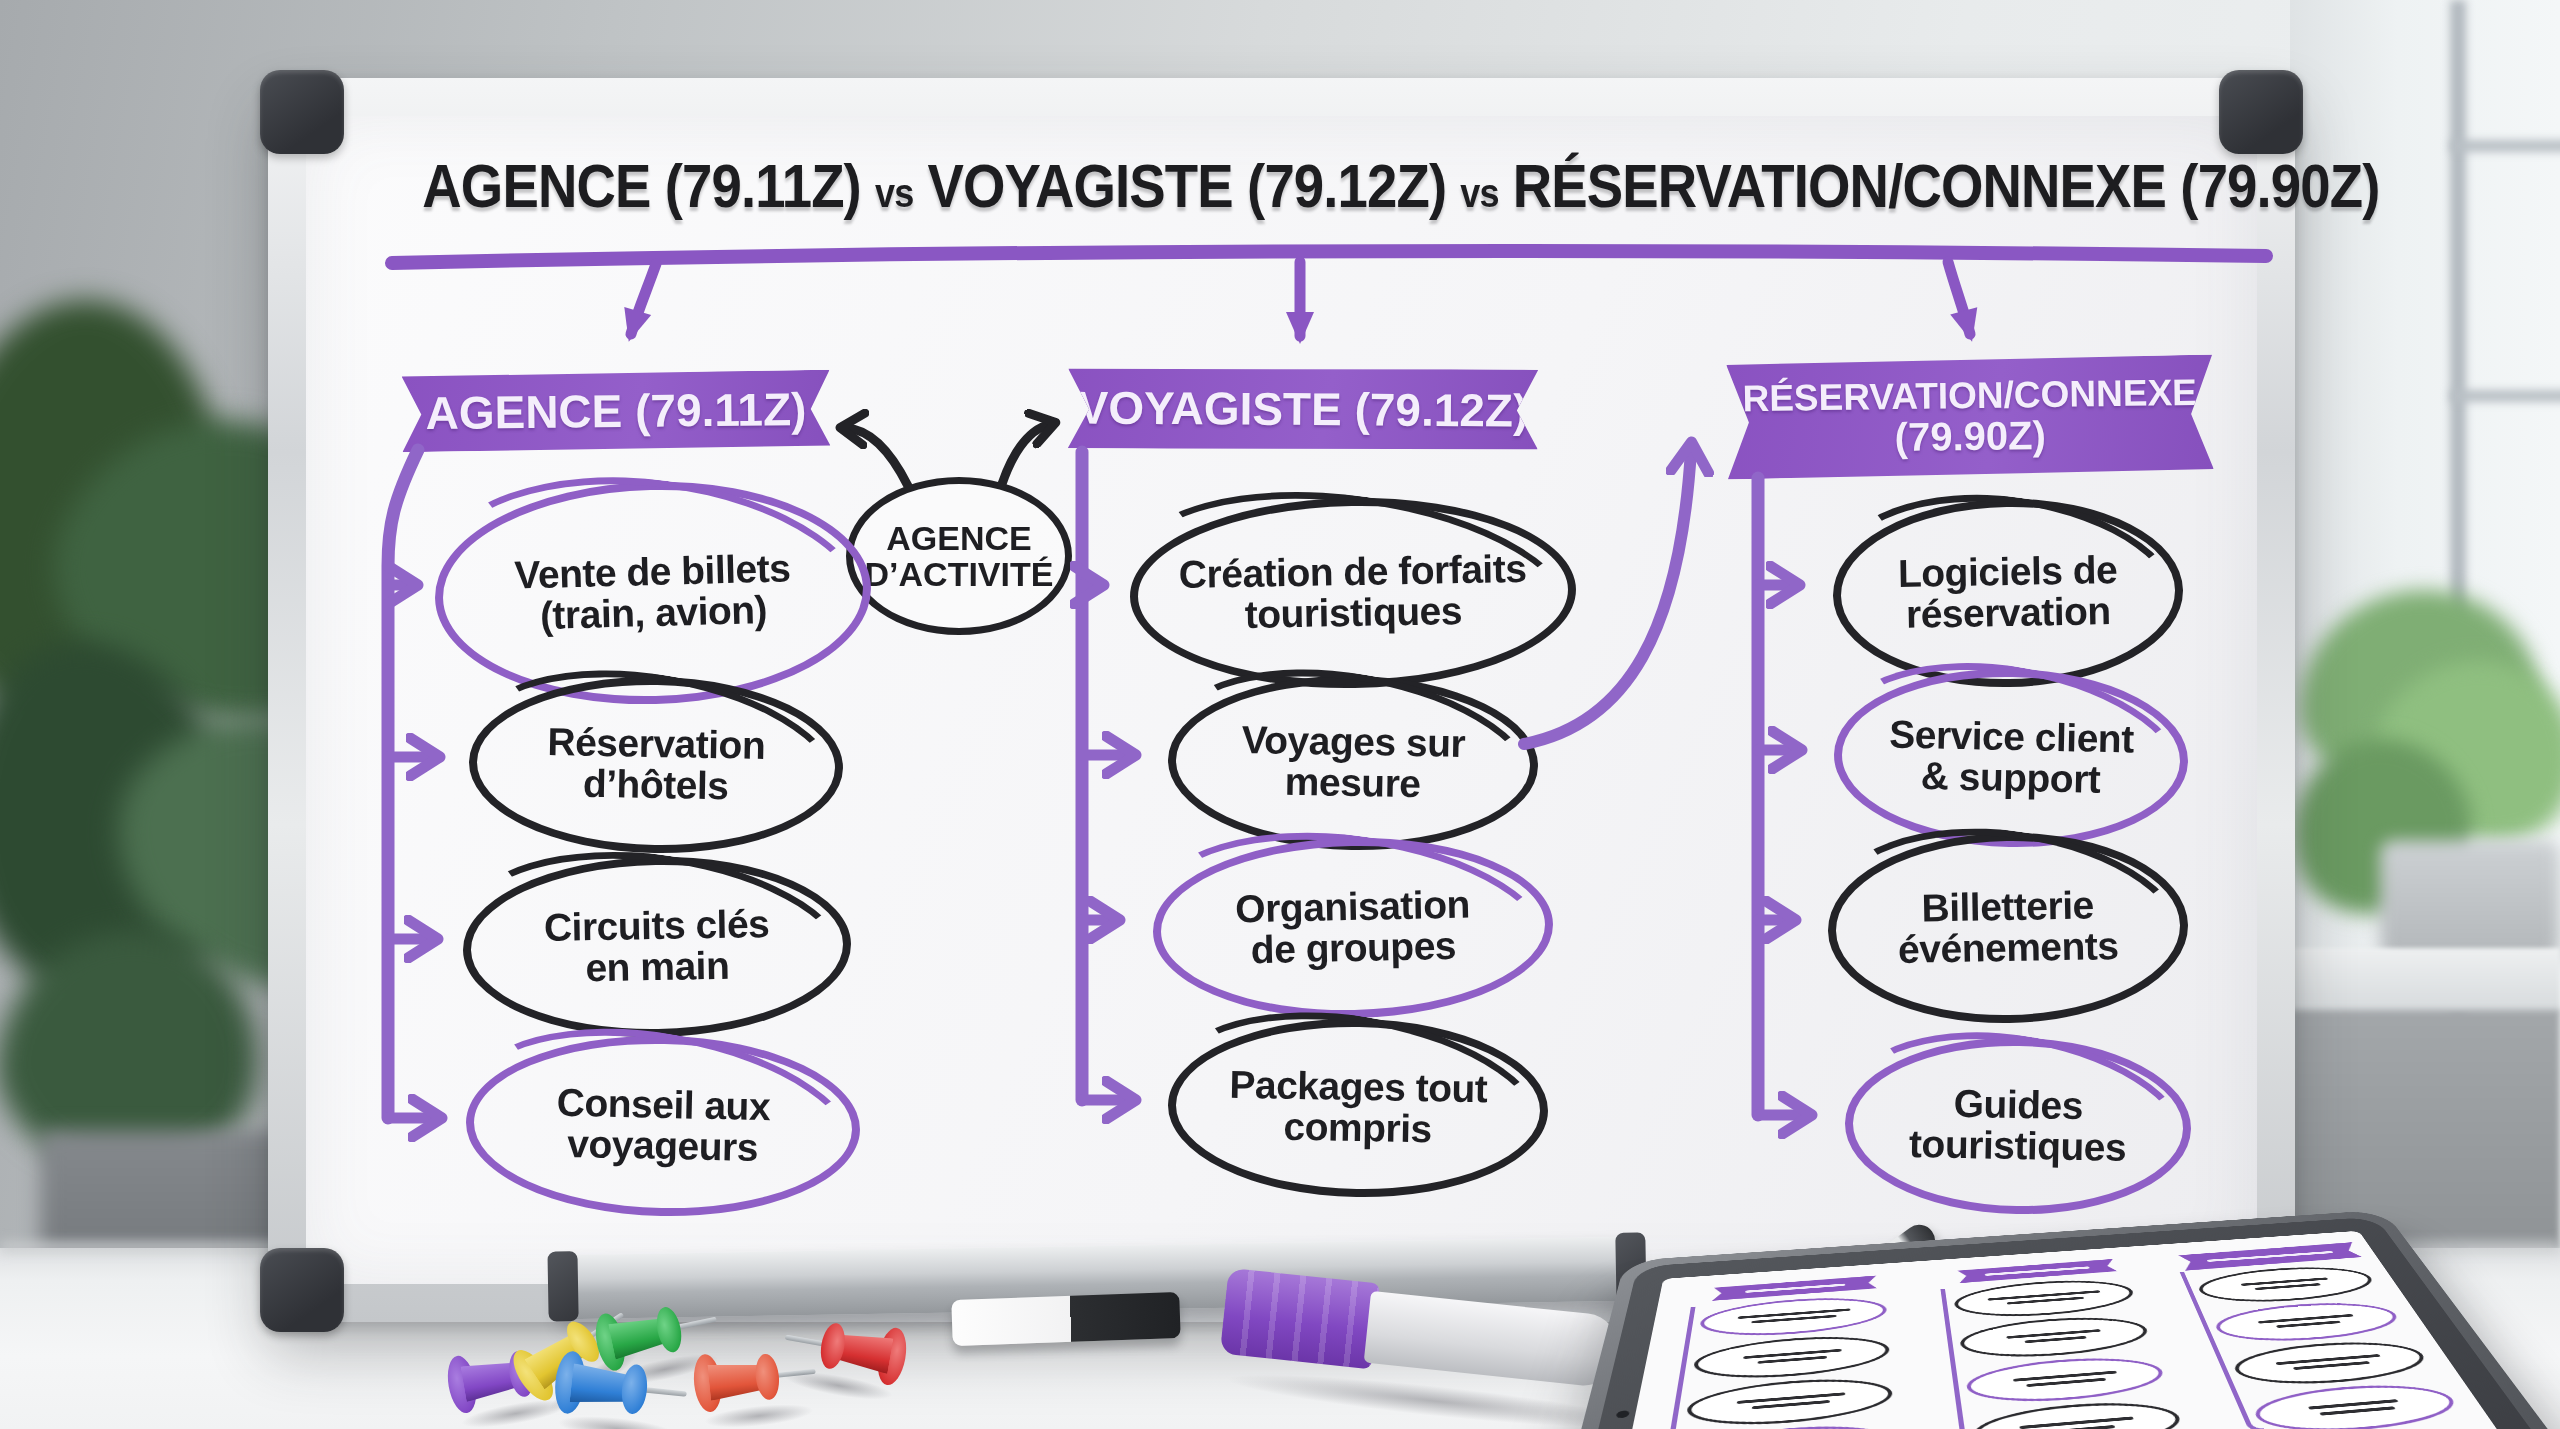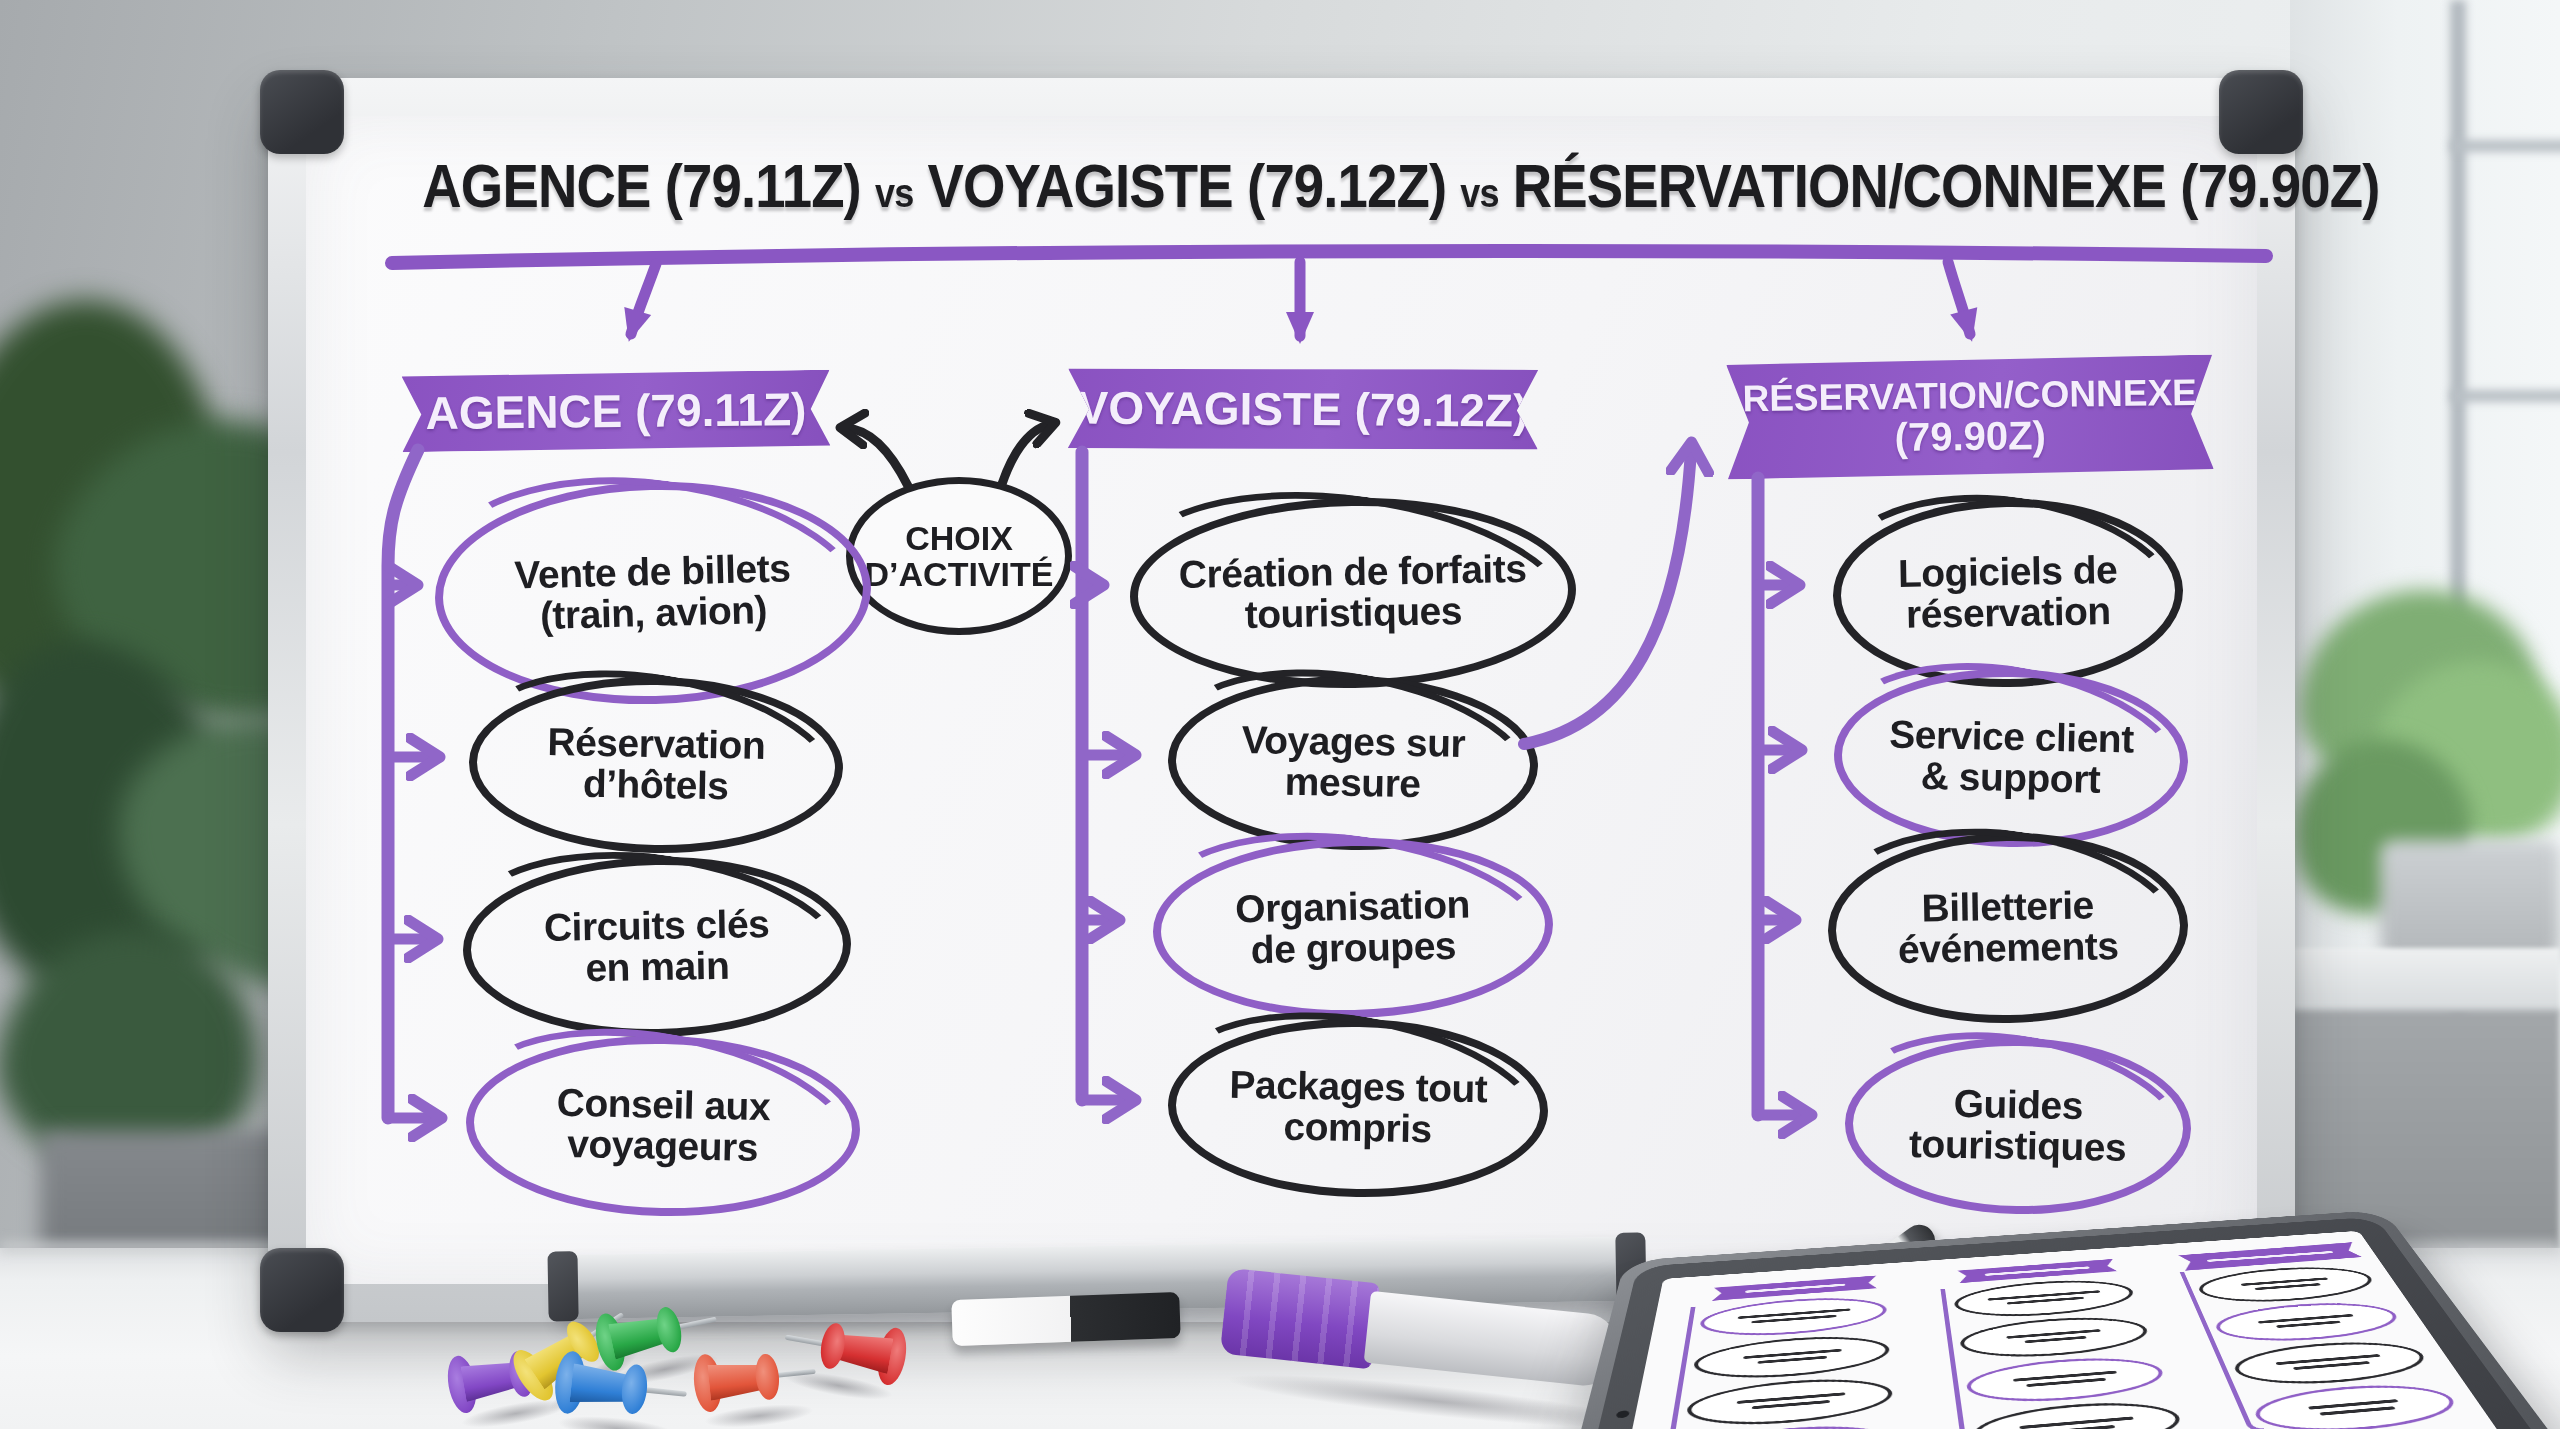--- a/index.html
+++ b/index.html
@@ -141,21 +141,21 @@
     <div class="banner" style="left:1068px;top:368px;width:470px;height:82px;transform:rotate(.4deg);">
       <div class="bl1">VOYAGISTE (79.12Z)</div>
     </div>
     <div class="banner b3" style="left:1727px;top:358px;width:486px;height:118px;transform:rotate(-.8deg);">
       <div class="bl1">RÉSERVATION/CONNEXE</div>
       <div class="bl2">(79.90Z)</div>
     </div>
 
     <div class="bubble">
       <div class="txt">
-        <div>CHOIX</div>
+        <div>AGENCE</div>
         <div>D’ACTIVITÉ</div>
       </div>
     </div>
 
     <div class="ellipse e-purple" style="left:435px;top:482px;width:420px;height:206px;transform:rotate(-1.5deg);">
       <div class="txt">
           <div>Vente de billets</div>
           <div>(train, avion)</div>
         </div>
     </div>

